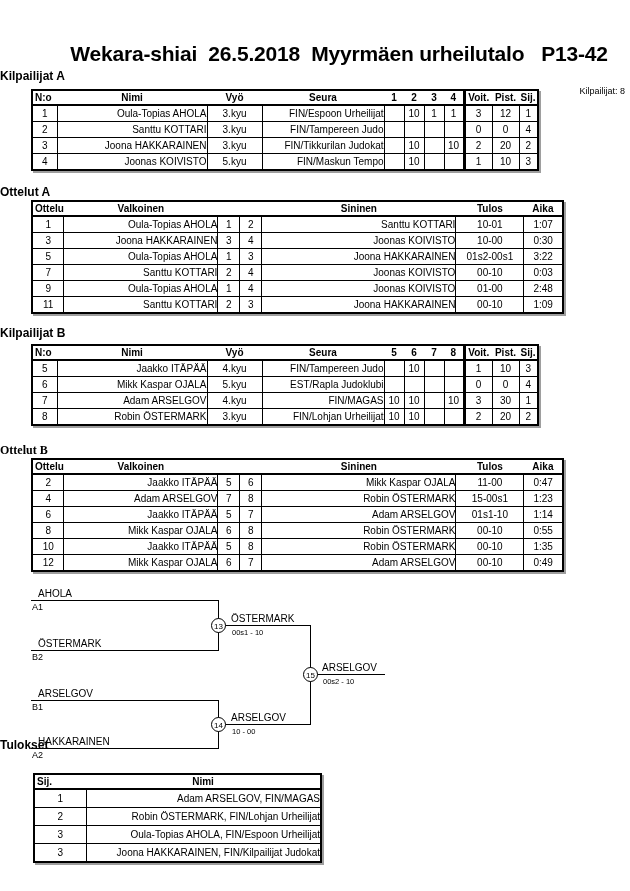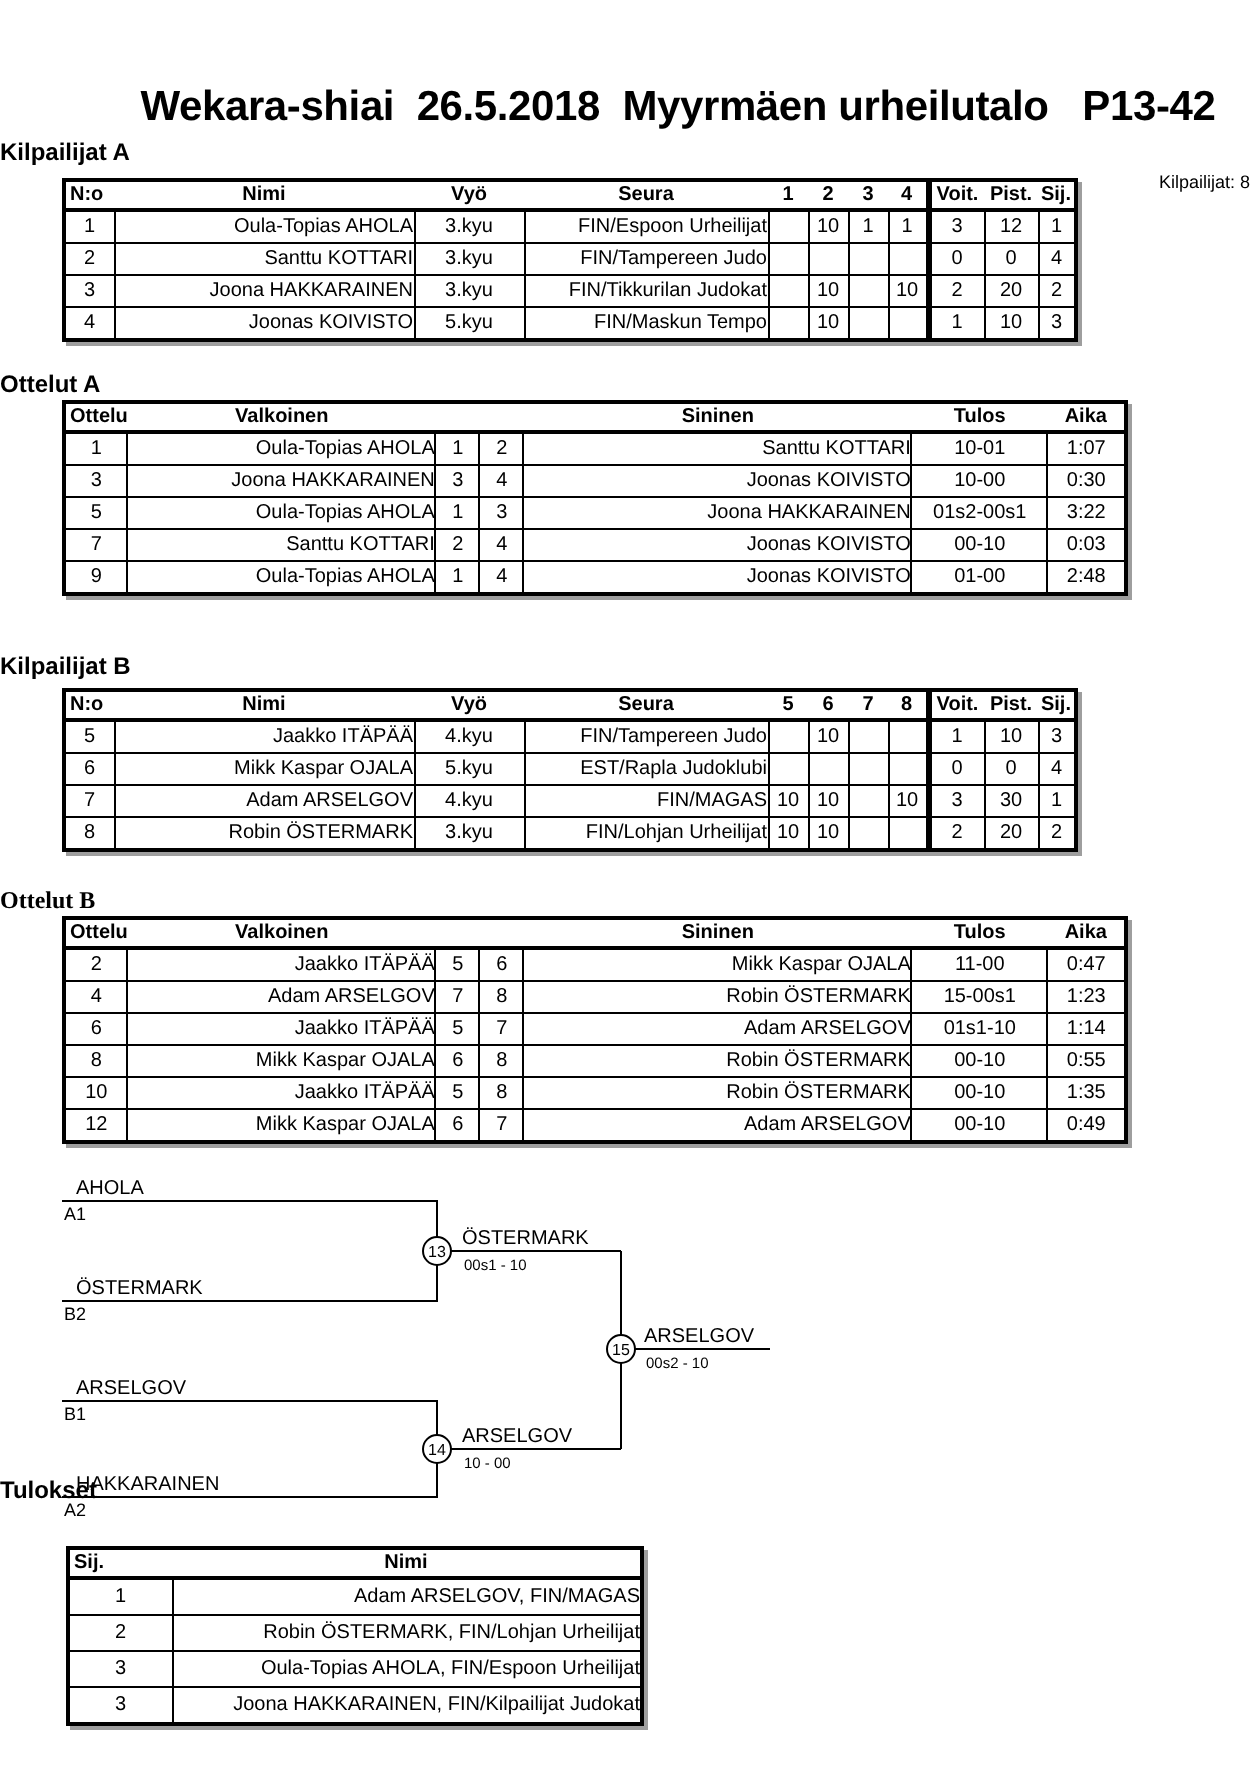--- a/index.html
+++ b/index.html
@@ -191,20 +191,29 @@
     </tr>
     <tr>
       <td>9</td>
       <td class="l">Oula-Topias AHOLA</td>
       <td>1</td>
       <td>4</td>
       <td class="l">Joonas KOIVISTO</td>
       <td>01-00</td>
       <td>2:48</td>
     </tr>
+    <tr>
+      <td>11</td>
+      <td class="l">Santtu KOTTARI</td>
+      <td>2</td>
+      <td>3</td>
+      <td class="l">Joona HAKKARAINEN</td>
+      <td>00-10</td>
+      <td>1:09</td>
+    </tr>
   </tbody>
 </table>
 
 <div id="sec-pool-b" class="sec">Kilpailijat B</div>
 
 <table id="table-pool-b">
   <colgroup>
       <col style="width:25px">
       <col style="width:150px">
       <col style="width:55px">

